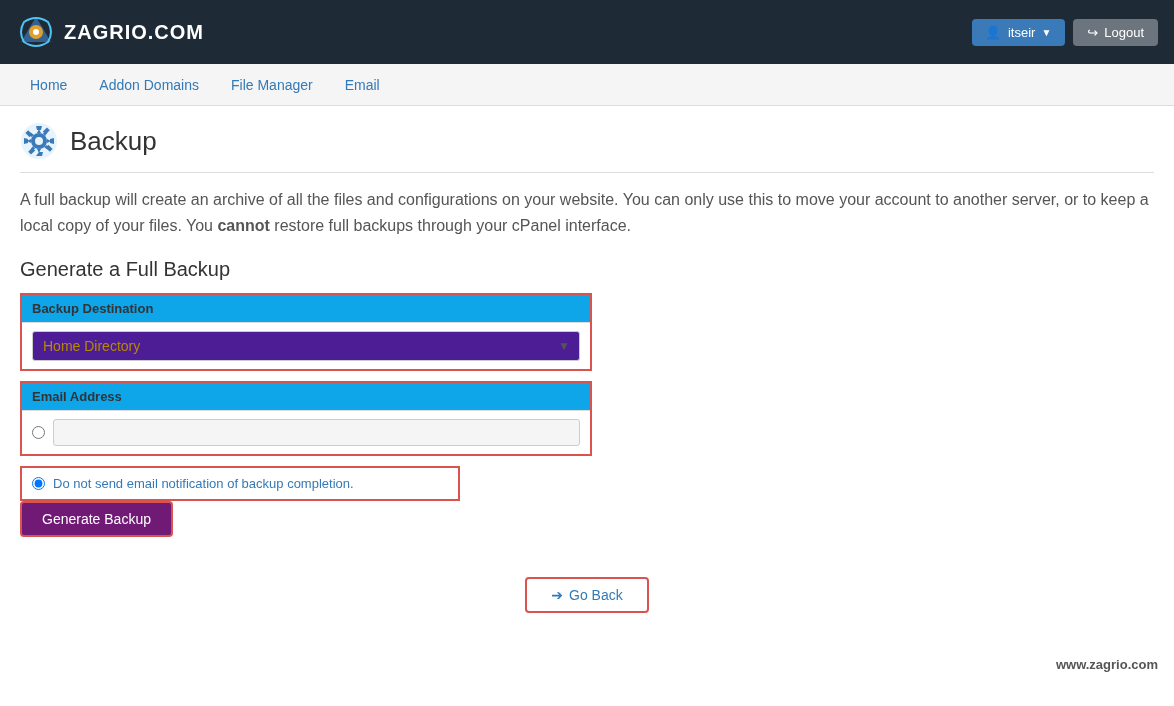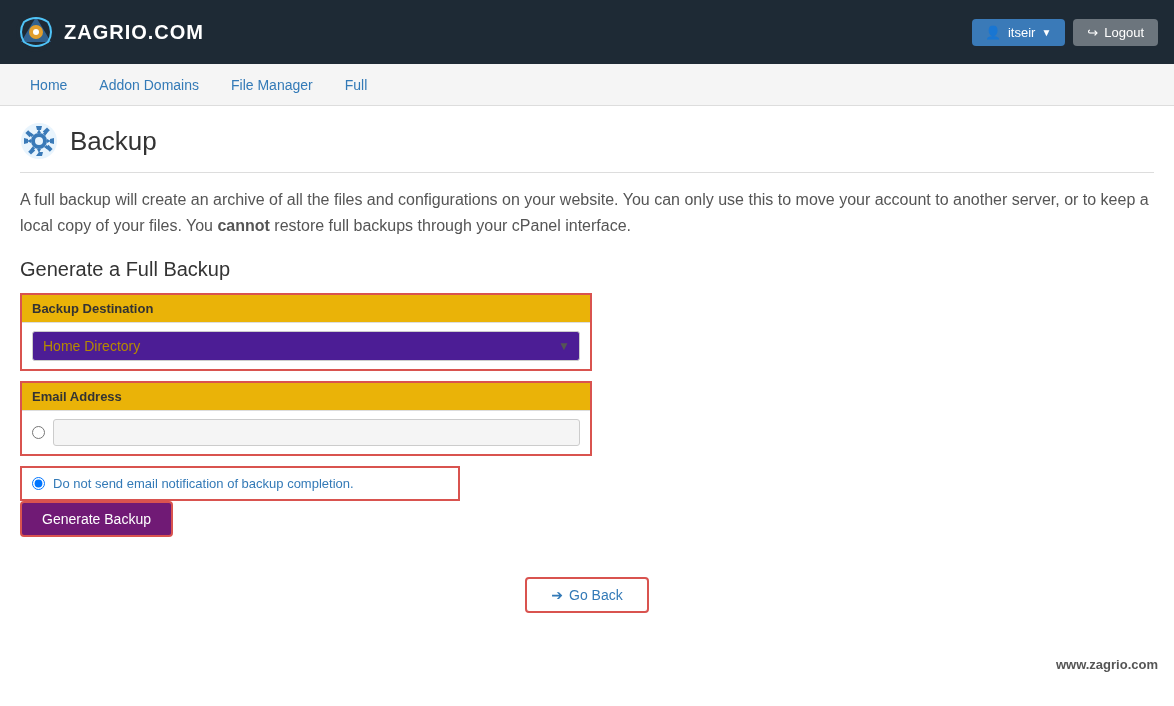--- a/index.html
+++ b/index.html
@@ -130,21 +130,21 @@
     }
 
     
     .form-section {
       border: 2px solid #d9534f;
       padding: 0;
       max-width: 572px;
       margin-bottom: 10px;
     }
     .form-label {
-      background: #eab308;
+      background: #0ea5e9;
       padding: 6px 10px;
       font-weight: bold;
       font-size: 13px;
       border-bottom: 1px solid #ddd;
       color: #333;
     }
     .form-body {
       padding: 8px 10px;
     }
 
@@ -277,21 +277,21 @@
       <span>↪</span>
       <span>Logout</span>
     </button>
   </div>
 </div>
 
 <nav class="nav">
   <a class="nav-item">Home</a>
   <a class="nav-item">Addon Domains</a>
   <a class="nav-item">File Manager</a>
-  <a class="nav-item">Full</a>
+  <a class="nav-item">Email</a>
 </nav>
 
 <div class="content">
 
   
   <div class="page-title-row">
     <svg class="gear-icon-svg" viewBox="0 0 38 38">
       <circle cx="19" cy="19" r="18" fill="#e8f4fd"></circle>
       <path d="M19 7 l2 4h-4z M19 31 l2-4h-4z M7 19 l4 2v-4z M31 19 l-4 2v-4z M10.3 10.3 l3.5 2.5-2.5 2.5z M27.7 27.7l-3.5-2.5 2.5-2.5z M10.3 27.7l2.5-3.5 2.5 2.5z M27.7 10.3l-2.5 3.5-2.5-2.5z" fill="#3a7ab8"></path>
       <circle cx="19" cy="19" r="8" fill="#3a7ab8"></circle>

